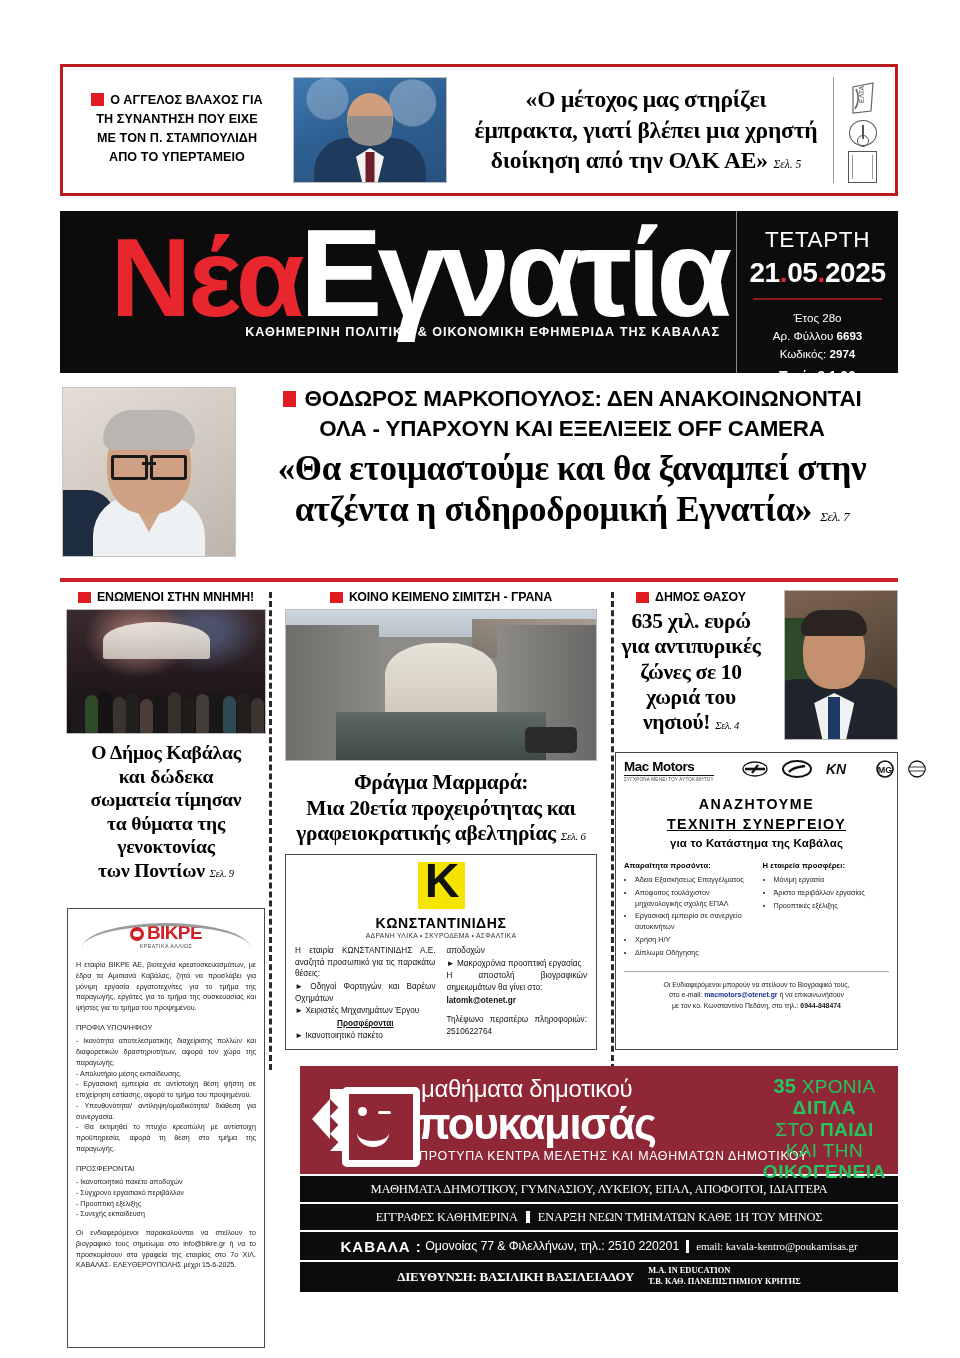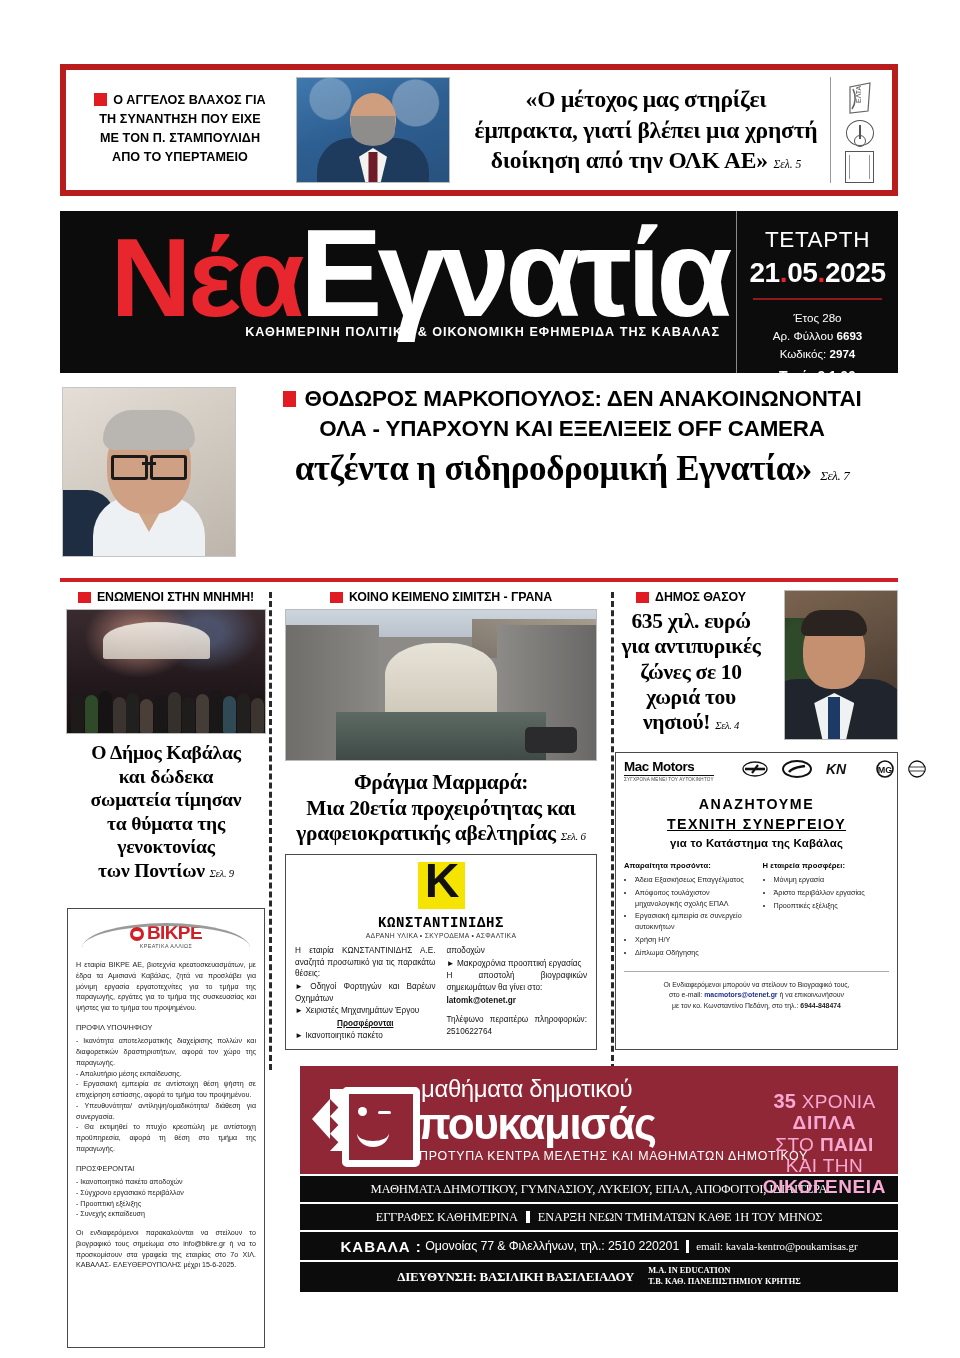--- a/index.html
+++ b/index.html
@@ -8,21 +8,21 @@
     width:960px;height:1358px;overflow:hidden;
     font-family:"Liberation Sans", sans-serif;
     color:#000;
     -webkit-font-smoothing:antialiased;
   }
   .page{position:relative;width:960px;height:1358px;background:#fff;}
 
   
   .topbanner{
     position:absolute;left:60px;top:64px;width:838px;height:132px;
-    border:6px solid #b91c1c;background:#fff;box-sizing:border-box;
+    border:3px solid #b91c1c;background:#fff;box-sizing:border-box;
     display:flex;align-items:stretch;
   }
   .tb-inner{display:flex;align-items:center;width:100%;padding:2px 4px;box-sizing:border-box;}
   .tb-left{
     width:218px;flex:0 0 218px;padding:4px 6px 4px 8px;box-sizing:border-box;
     text-align:center;
   }
   .tb-left .l1{display:flex;align-items:center;justify-content:center;gap:6px;}
   .redsq{width:13px;height:13px;background:#e01b22;flex:0 0 13px;display:inline-block;}
   .tb-left p{
@@ -200,21 +200,21 @@
   .colM-head{
     font-family:"Liberation Serif", serif;font-weight:bold;font-size:21.4px;
     line-height:1.20;margin-top:9px;letter-spacing:-0.3px;
   }
   .colM-head .sel{font-size:11px;font-style:italic;font-weight:normal;}
   .kon{position:absolute;left:0;top:264px;width:312px;height:196px;padding:7px 9px;text-align:left;}
   .kon-logo{text-align:center;}
   .kon-k{display:inline-block;width:47px;height:47px;background:#f5e400;position:relative;}
   .kon-k b{position:absolute;left:0;right:0;top:-5px;font-family:"Liberation Sans",sans-serif;
     font-size:48px;font-weight:bold;color:#111;line-height:1;letter-spacing:-2px;}
-  .kon-nm{font-weight:bold;font-size:14px;letter-spacing:.6px;margin-top:2px;font-family:Liberation Mono, monospace;}
+  .kon-nm{font-weight:bold;font-size:14px;letter-spacing:.6px;margin-top:2px;}
   .kon-tag{font-size:6.8px;letter-spacing:.3px;color:#333;margin-top:1px;margin-bottom:6px;}
   .kon-cols{display:flex;gap:11px;}
   .kon-cols div{flex:1;}
   .kon-cols p{margin:0 0 1px 0;font-size:8.2px;line-height:1.42;text-align:justify;color:#111;}
   .kon-cols b{font-weight:bold;}
   .kon-cols u{text-decoration:underline;font-weight:bold;}
 
   
   .colR{position:absolute;left:555px;top:0;width:283px;}
   .colR-top{display:flex;gap:17px;}
@@ -269,21 +269,21 @@
   .pouk-mark .zig{position:absolute;left:18px;top:6px;width:14px;height:62px;background:#fff;
     clip-path:polygon(0 0,100% 0,100% 100%,0 100%,60% 86%,0 72%,60% 58%,0 44%,60% 30%,0 16%);}
   .pouk-mark .card{position:absolute;left:30px;top:4px;width:64px;height:66px;border:7px solid #fff;border-radius:5px;}
   .pouk-mark .eye{position:absolute;left:46px;top:24px;width:9px;height:9px;border-radius:50%;background:#fff;}
   .pouk-mark .wink{position:absolute;left:66px;top:28px;width:13px;height:3px;background:#fff;border-radius:2px;}
   .pouk-mark .smile{position:absolute;left:45px;top:36px;width:32px;height:22px;border-bottom:6px solid #fff;border-radius:0 0 50% 50%;}
   .pouk-words{color:#fff;}
   .pouk-w1{font-size:24px;letter-spacing:-0.4px;line-height:1;margin-left:4px;}
   .pouk-w2{font-size:44px;font-weight:bold;letter-spacing:-1.6px;line-height:1.04;}
   .pouk-w3{font-size:12.4px;letter-spacing:.7px;margin-top:3px;margin-left:2px;}
-  .pouk-right{position:absolute;right:12px;top:24px;color:#f9a8d4;text-align:center;line-height:1.12;}
+  .pouk-right{position:absolute;right:12px;top:9px;color:#22c55e;text-align:center;line-height:1.12;}
   .pouk-right .r1{font-size:19px;letter-spacing:.3px;}
   .pouk-right .r1 b{font-size:20px;font-weight:bold;}
   .pouk-right .r2{font-size:19px;font-weight:bold;letter-spacing:1px;}
   .pouk-right .r3{font-size:19px;letter-spacing:.4px;}
   .pouk-right .r3 b{font-weight:bold;}
   .pouk-right .r4{font-size:19px;letter-spacing:.4px;}
   .pouk-right .r5{font-size:19px;font-weight:bold;letter-spacing:.6px;}
   .pouk-bar{background:#0c0c0c;color:#fff;text-align:center;font-family:"Liberation Serif",serif;
     border-top:2px solid #fff;display:flex;align-items:center;justify-content:center;}
   .pb1{height:26px;font-size:12.6px;letter-spacing:-0.2px;}
@@ -381,20 +381,21 @@
           <i></i>
         </div>
     </div>
     <div class="lead-text">
       <div class="lead-kicker">
         <span class="redsq"></span>
         <span class="lead-k1">ΘΟΔΩΡΟΣ ΜΑΡΚΟΠΟΥΛΟΣ: ΔΕΝ ΑΝΑΚΟΙΝΩΝΟΝΤΑΙ</span>
       </div>
       <div class="lead-k2">ΟΛΑ - ΥΠΑΡΧΟΥΝ ΚΑΙ ΕΞΕΛΙΞΕΙΣ OFF CAMERA</div>
       <div class="lead-h">
+        <div>«Θα ετοιμαστούμε και θα ξαναμπεί στην</div>
         <div><span>ατζέντα η σιδηροδρομική Εγνατία»</span> <span class="sel">Σελ. 7</span></div>
       </div>
     </div>
   </div>
   <div class="lead-rule"></div>
 
   <div class="cols">
     <div class="vdash a"></div>
     <div class="vdash b"></div>
 

